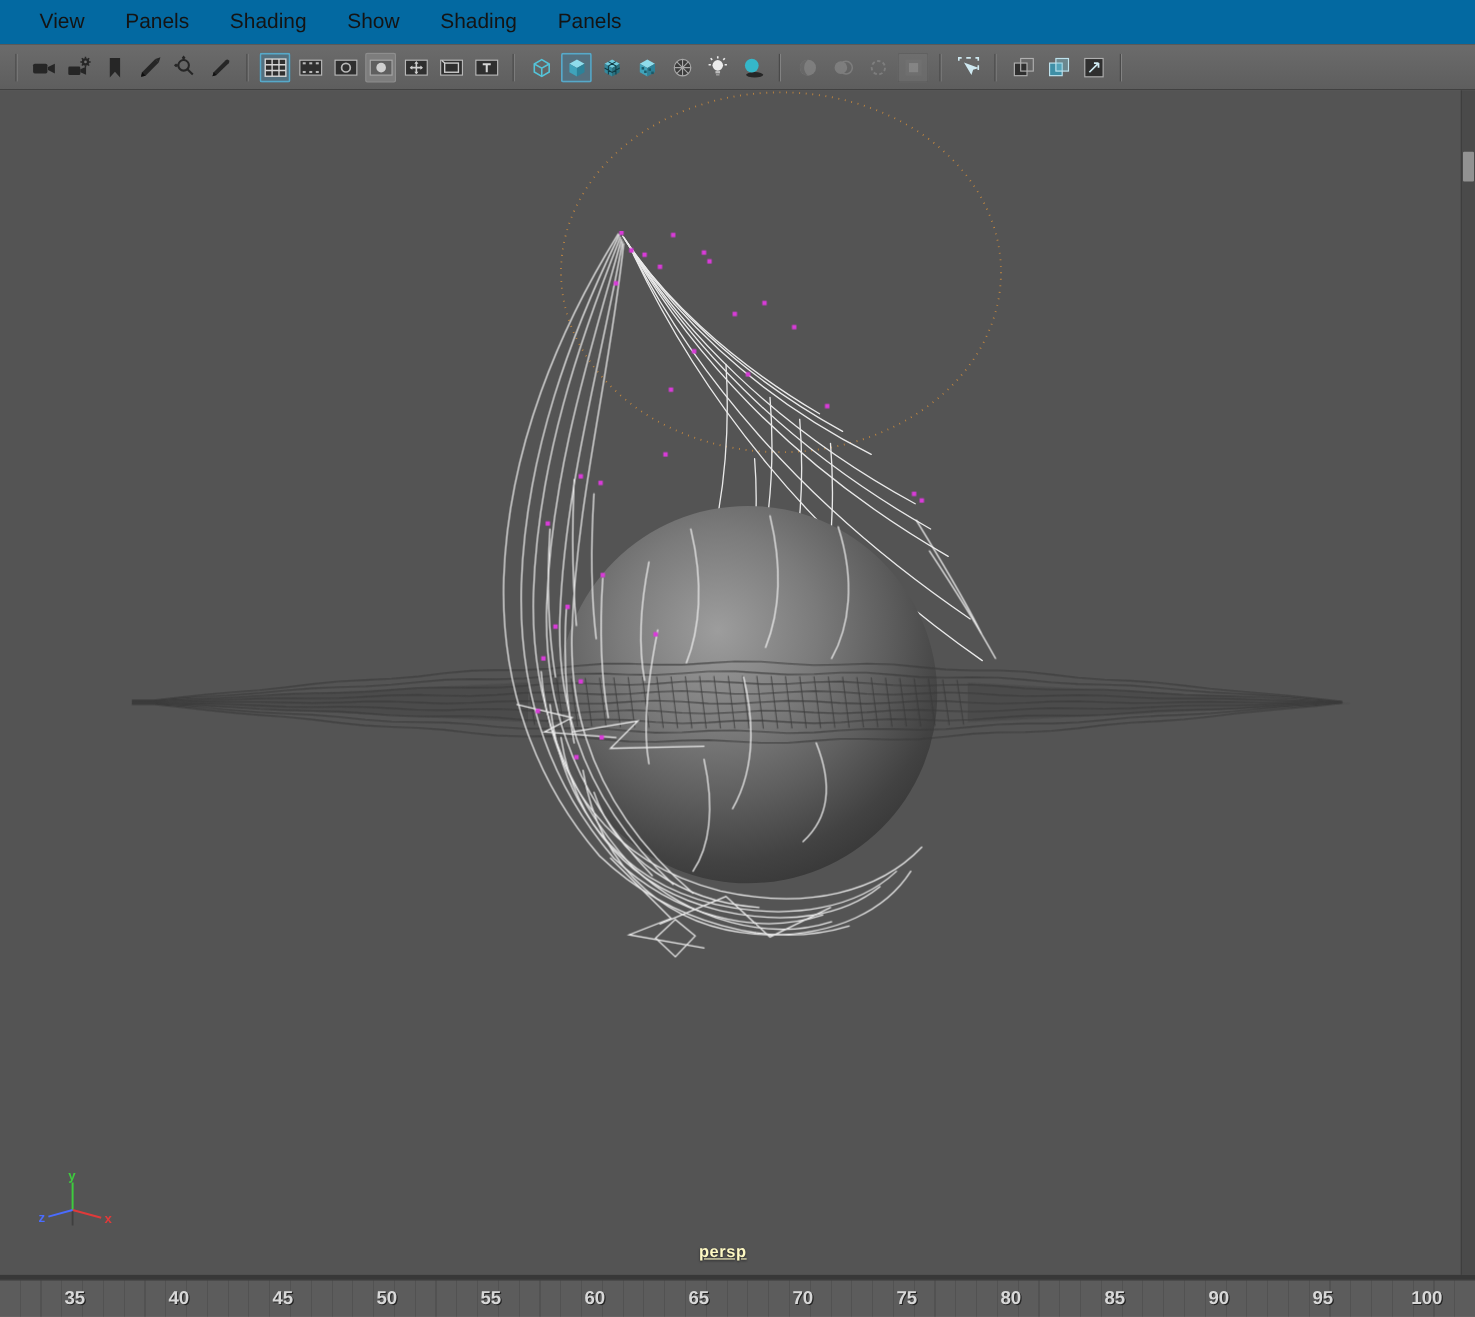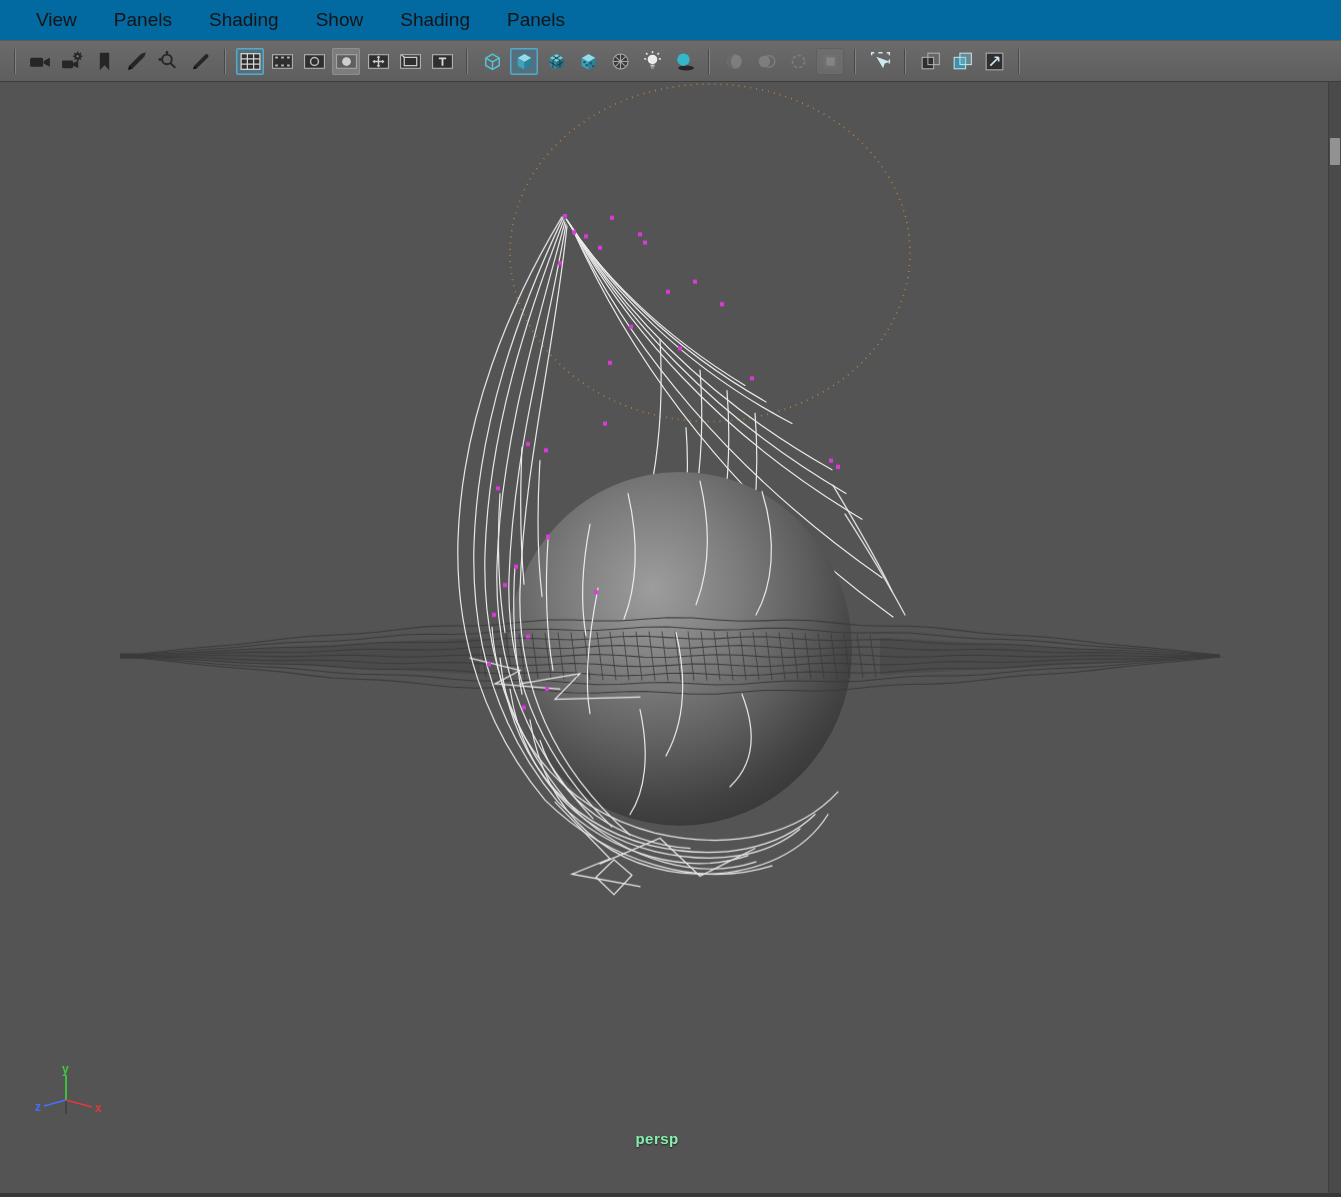--- a/index.html
+++ b/index.html
@@ -15,22 +15,22 @@
   .tb-sep{width:0;height:25px;border-left:1px solid #484848;border-right:1px solid #828282;margin:0 8px;}
   .tb-icon{width:28px;height:27px;margin:0 2px;display:flex;align-items:center;justify-content:center;border-radius:2px;}
   .tb-icon svg{width:25px;height:25px;display:block;}
   .tb-icon.active{background:#54707f;box-shadow:inset 0 0 0 1.5px #57a9c9;}
   .tb-icon.highlight{background:#7d7d7d;box-shadow:inset 0 0 0 1px #8e8e8e;}
   .tb-icon.chip{background:#757575;box-shadow:inset 0 0 0 1px #595959;}
   .tb-icon.disabled{opacity:.48;}
 
   .viewport{position:relative;flex:1 1 auto;background:#545454;border-bottom:4px solid #383838;overflow:hidden;}
   #scene{position:absolute;left:0;top:0;width:100%;height:100%;}
-  .cam-label{position:absolute;left:49%;transform:translateX(-50%);top:1048px;color:#86efac;
-             font-weight:bold;font-size:15px;letter-spacing:.5px;text-shadow:0 1px 2px rgba(0,0,0,.65);}
+  .cam-label{position:absolute;left:49%;transform:translateX(-50%);top:1048px;color:#fef9c3;
+             font-weight:bold;font-size:15px;letter-spacing:.5px;text-shadow:0 1px 2px rgba(0,0,0,.65);text-decoration:underline;}
   .axis-gizmo{position:absolute;left:32px;top:982px;width:84px;height:66px;}
   .right-strip{position:absolute;right:0;top:0;bottom:0;width:12px;background:#4a4a4a;border-left:1px solid #3e3e3e;}
   .right-strip .thumb{margin:56px 1px 0 1px;height:27px;background:#929292;border-radius:1px;}
 
   .timeline{position:relative;flex:0 0 33px;background:#5c5c5c;
             background-image:repeating-linear-gradient(90deg,transparent 0,transparent 17.9px,#525252 17.9px,#525252 18.9px);
             border-top:1px solid #333;}
   .frame-label{position:absolute;top:6px;transform:translateX(-50%);font-size:17px;font-weight:bold;
                color:#d8d8d8;text-shadow:1px 1px 0 rgba(25,25,25,.85);}
 </style>
@@ -412,13 +412,29 @@
         <line x1="34" y1="36" x2="12" y2="42" stroke="#4a6cff" stroke-width="1.8"></line>
         <text x="30" y="9" fill="#3ecb3e" font-size="12" font-weight="bold" font-family="Liberation Sans, sans-serif">y</text>
         <text x="63" y="48" fill="#e03a3a" font-size="12" font-weight="bold" font-family="Liberation Sans, sans-serif">x</text>
         <text x="3" y="47" fill="#4a6cff" font-size="12" font-weight="bold" font-family="Liberation Sans, sans-serif">z</text>
       </svg>
     <div class="cam-label">persp</div>
     <div class="right-strip">
       <div class="thumb"></div>
     </div>
   </div>
+  <div class="timeline" id="timeline">
+      <span class="frame-label" style="left: 68px;">35</span>
+      <span class="frame-label" style="left: 162.55px;">40</span>
+      <span class="frame-label" style="left: 257.1px;">45</span>
+      <span class="frame-label" style="left: 351.65px;">50</span>
+      <span class="frame-label" style="left: 446.2px;">55</span>
+      <span class="frame-label" style="left: 540.75px;">60</span>
+      <span class="frame-label" style="left: 635.3px;">65</span>
+      <span class="frame-label" style="left: 729.85px;">70</span>
+      <span class="frame-label" style="left: 824.4px;">75</span>
+      <span class="frame-label" style="left: 918.95px;">80</span>
+      <span class="frame-label" style="left: 1013.5px;">85</span>
+      <span class="frame-label" style="left: 1108.05px;">90</span>
+      <span class="frame-label" style="left: 1202.6px;">95</span>
+      <span class="frame-label" style="left: 1297.15px;">100</span>
+    </div>
 </div>
 
 </body></html>

